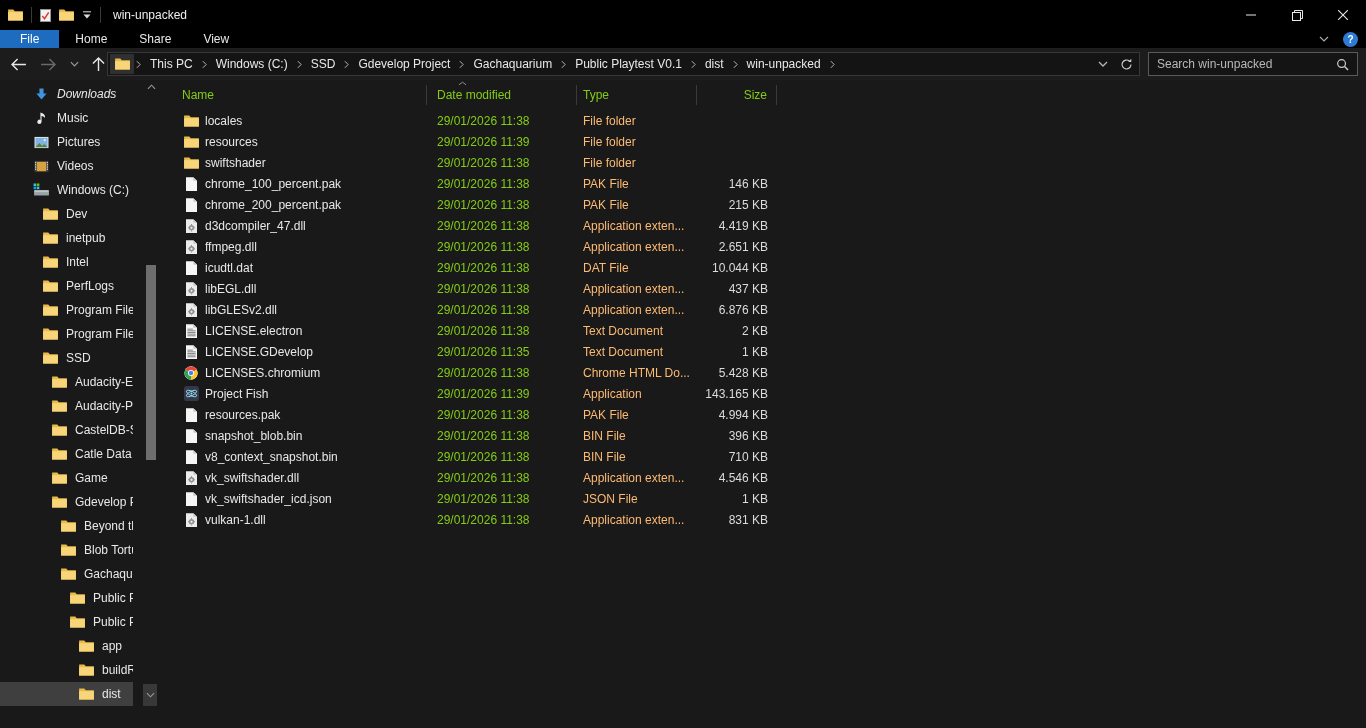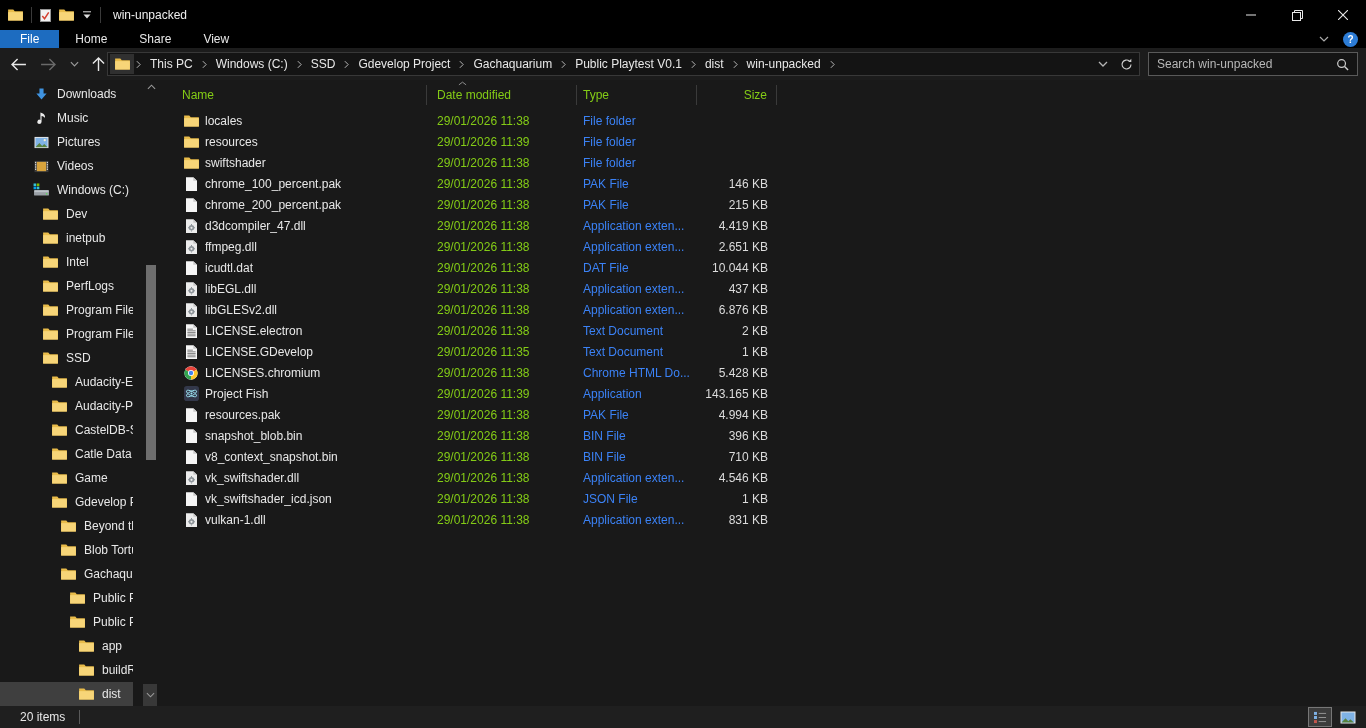--- a/index.html
+++ b/index.html
@@ -69,21 +69,21 @@
   .hcell.c-name { width:247px; padding-left:2px; }
   .hcell.c-date { width:150px; padding-left:10px; }
   .hcell.c-type { width:120px; padding-left:6px; }
   .hcell.c-size { width:80px; justify-content:flex-end; padding-right:9px; }
   .sort-caret { position:absolute; left:298px; top:1px; }
   .rows { padding-left:20px; }
   .frow { display:flex; height:21px; align-items:center; }
   .fcell { font-size:12px; color:#e8e8e8; white-space:nowrap; overflow:hidden; }
   .fcell.c-name { width:247px; display:flex; align-items:center; gap:6px; padding-left:3px; }
   .fcell.c-date { width:150px; padding-left:10px; color:#84cc16; }
-  .fcell.c-type { width:120px; padding-left:6px; color:#3b82f6; }
+  .fcell.c-type { width:120px; padding-left:6px; color:#fdba74; }
   .fcell.c-size { width:80px; text-align:right; padding-right:9px; color:#dcdcdc; }
   .frow .icon { flex:none; width:16px; display:flex; justify-content:center; }
 
   
   .statusbar { position:absolute; left:0; top:706px; width:1366px; height:22px; background:#1f1f1f;
     display:flex; align-items:center; }
   .status-count { color:#e8e8e8; font-size:12px; padding-left:20px; }
   .status-sep { width:1px; height:14px; background:#5a5a5a; margin-left:14px; }
   .status-views { position:absolute; right:6px; top:0; height:22px; display:flex; align-items:center; gap:4px; }
   .view-btn { width:24px; height:20px; display:flex; align-items:center; justify-content:center; }
@@ -297,21 +297,21 @@
           </svg>
         </span>
     </div>
   </div>
 
   <div class="content">
 
     <div class="sidebar">
       <div class="tree">
 
-          <div class="tree-item" style="padding-left: 33px;">
+          <div class="tree-item" style="padding-left: 33px; font-style: italic;">
             <span class="icon">
               <svg viewBox="0 0 16 16" width="15" height="15">
                 <path d="M5.8 1.5h4.4V7h3.3L8 13.4 2.5 7h3.3z" fill="#3f93e0"></path>
               </svg>
             </span>
             <span>Downloads</span>
           </div>
 
           <div class="tree-item" style="padding-left: 33px;">
             <span class="icon">
@@ -934,39 +934,14 @@
               <span>vulkan-1.dll</span>
             </div>
             <div class="fcell c-date">29/01/2026 11:38</div>
             <div class="fcell c-type">Application exten...</div>
             <div class="fcell c-size">831 KB</div>
           </div>
         </div>
     </div>
   </div>
 
-  <div class="statusbar">
-    <span class="status-count">20 items</span>
-    <span class="status-sep"></span>
-    <div class="status-views">
-      <div class="view-btn active">
-          <span class="icon">
-            <svg viewBox="0 0 16 14" width="15" height="13">
-              <rect x="1" y="1" width="3.2" height="3.2" fill="#7fb2e5"></rect>
-              <rect x="1" y="5.4" width="3.2" height="3.2" fill="#7fb2e5"></rect>
-              <rect x="1" y="9.8" width="3.2" height="3.2" fill="#c4574e"></rect>
-              <path d="M6 2.6h8M6 7h8M6 11.4h8" stroke="#9a9a9a"></path>
-            </svg>
-          </span>
-        </div>
-      <div class="view-btn">
-          <span class="icon">
-            <svg viewBox="0 0 16 13" width="16" height="13">
-              <rect x="0.5" y="0.5" width="15" height="12" fill="#e8e8e8"></rect>
-              <rect x="1.5" y="1.5" width="13" height="10" fill="#7fb2e5"></rect>
-              <path d="M1.5 11.5l4-4.2 2.8 3 2-2 3.7 3.2z" fill="#58823f"></path>
-            </svg>
-          </span>
-        </div>
-    </div>
-  </div>
 
 </div>
 
 </body></html>

